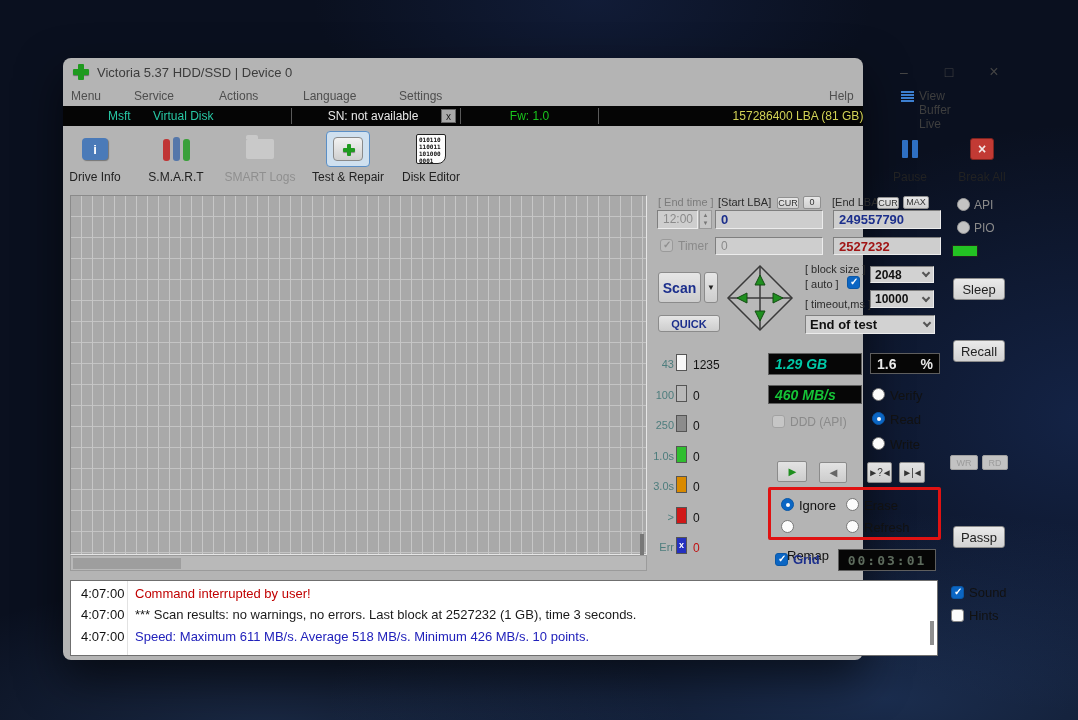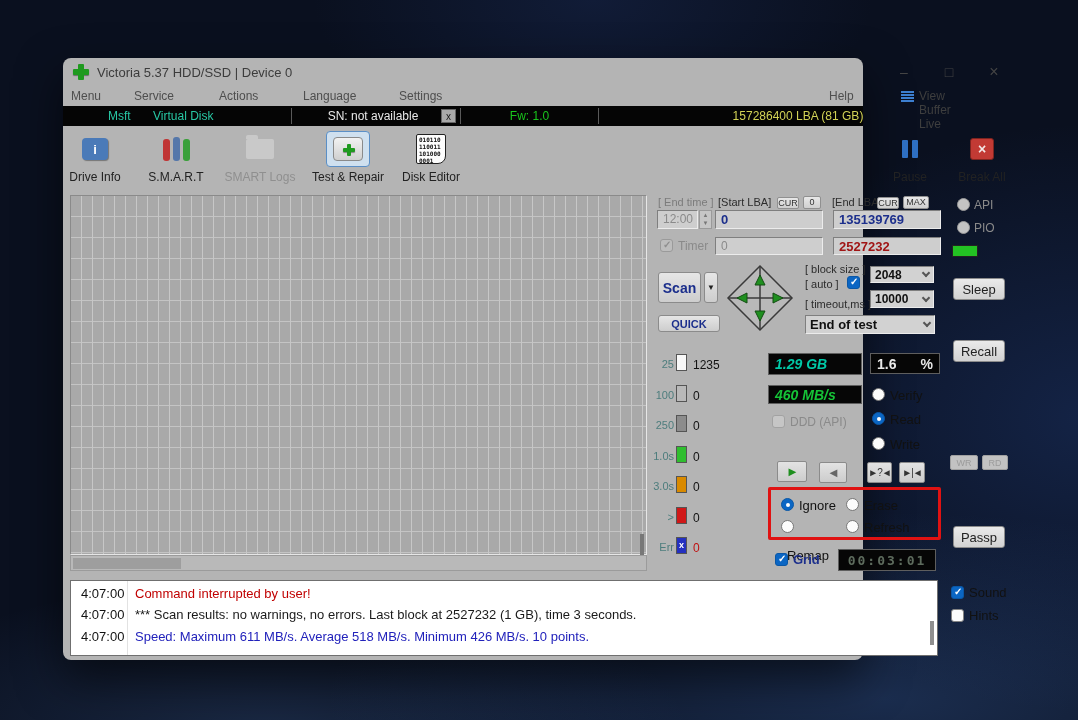--- a/index.html
+++ b/index.html
@@ -240,21 +240,21 @@
   <div style="position:absolute;left:636px;top:152px;width:13px;height:19px;background:#c6c6c6;border:1px solid #9a9a9a;font-size:6px;color:#777;text-align:center;line-height:8px;">▲<br>▼</div>
 
   <div class="ctrl-label" style="left:655px;top:138px;">[Start LBA]</div>
   <div class="minibtn" style="left:714px;top:139px;width:22px;height:12px;">CUR</div>
   <div class="minibtn" style="left:740px;top:138px;width:18px;height:13px;">0</div>
   <div class="field" style="left:652px;top:152px;width:108px;height:19px;">0</div>
 
   <div class="ctrl-label" style="left:769px;top:138px;">[End LBA]</div>
   <div class="minibtn" style="left:814px;top:139px;width:22px;height:12px;">CUR</div>
   <div class="minibtn" style="left:840px;top:138px;width:26px;height:13px;">MAX</div>
-  <div class="field" style="left:770px;top:152px;width:108px;height:19px;">135139769</div>
+  <div class="field" style="left:770px;top:152px;width:108px;height:19px;">249557790</div>
 
   <div class="cb disabled checked" style="left:597px;top:181px;"></div>
   <div class="opt-label gray" style="left:615px;top:181px;font-size:12px;">Timer</div>
   <div class="field gray" style="left:652px;top:179px;width:108px;height:18px;font-size:12px;">0</div>
   <div class="field red" style="left:770px;top:179px;width:108px;height:18px;">2527232</div>
 
   <div class="btn navy" style="left:595px;top:214px;width:43px;height:31px;font-size:14px;">Scan</div>
   <div class="btn" style="left:641px;top:214px;width:14px;height:31px;">
       <span style="font-size:8px;color:#222;">▼</span>
     </div>
@@ -279,21 +279,21 @@
   <div class="ctrl-label" style="left:742px;top:240px;">[ timeout,ms ]</div>
   <div class="combo" style="left:807px;top:232px;width:64px;height:18px;">
     <span>10000</span>
       <span class="chev"></span>
   </div>
   <div class="combo" style="left:742px;top:257px;width:130px;height:19px;font-size:13px;">
     <span>End of test</span>
       <span class="chev"></span>
   </div>
 
-  <div class="stat-label" style="left:575px;top:300px;">25</div>
+  <div class="stat-label" style="left:575px;top:300px;">43</div>
   <div class="stat-block" style="left: 613px; top: 296px; background-color: rgb(248, 248, 248);"></div>
   <div class="stat-value" style="left:630px;top:300px;">1235</div>
 
   <div class="stat-label" style="left:575px;top:331px;">100</div>
   <div class="stat-block" style="left: 613px; top: 327px; background-color: rgb(185, 185, 185);"></div>
   <div class="stat-value" style="left:630px;top:331px;">0</div>
 
   <div class="stat-label" style="left:575px;top:361px;">250</div>
   <div class="stat-block" style="left: 613px; top: 357px; background-color: rgb(140, 140, 140);"></div>
   <div class="stat-value" style="left:630px;top:361px;">0</div>

